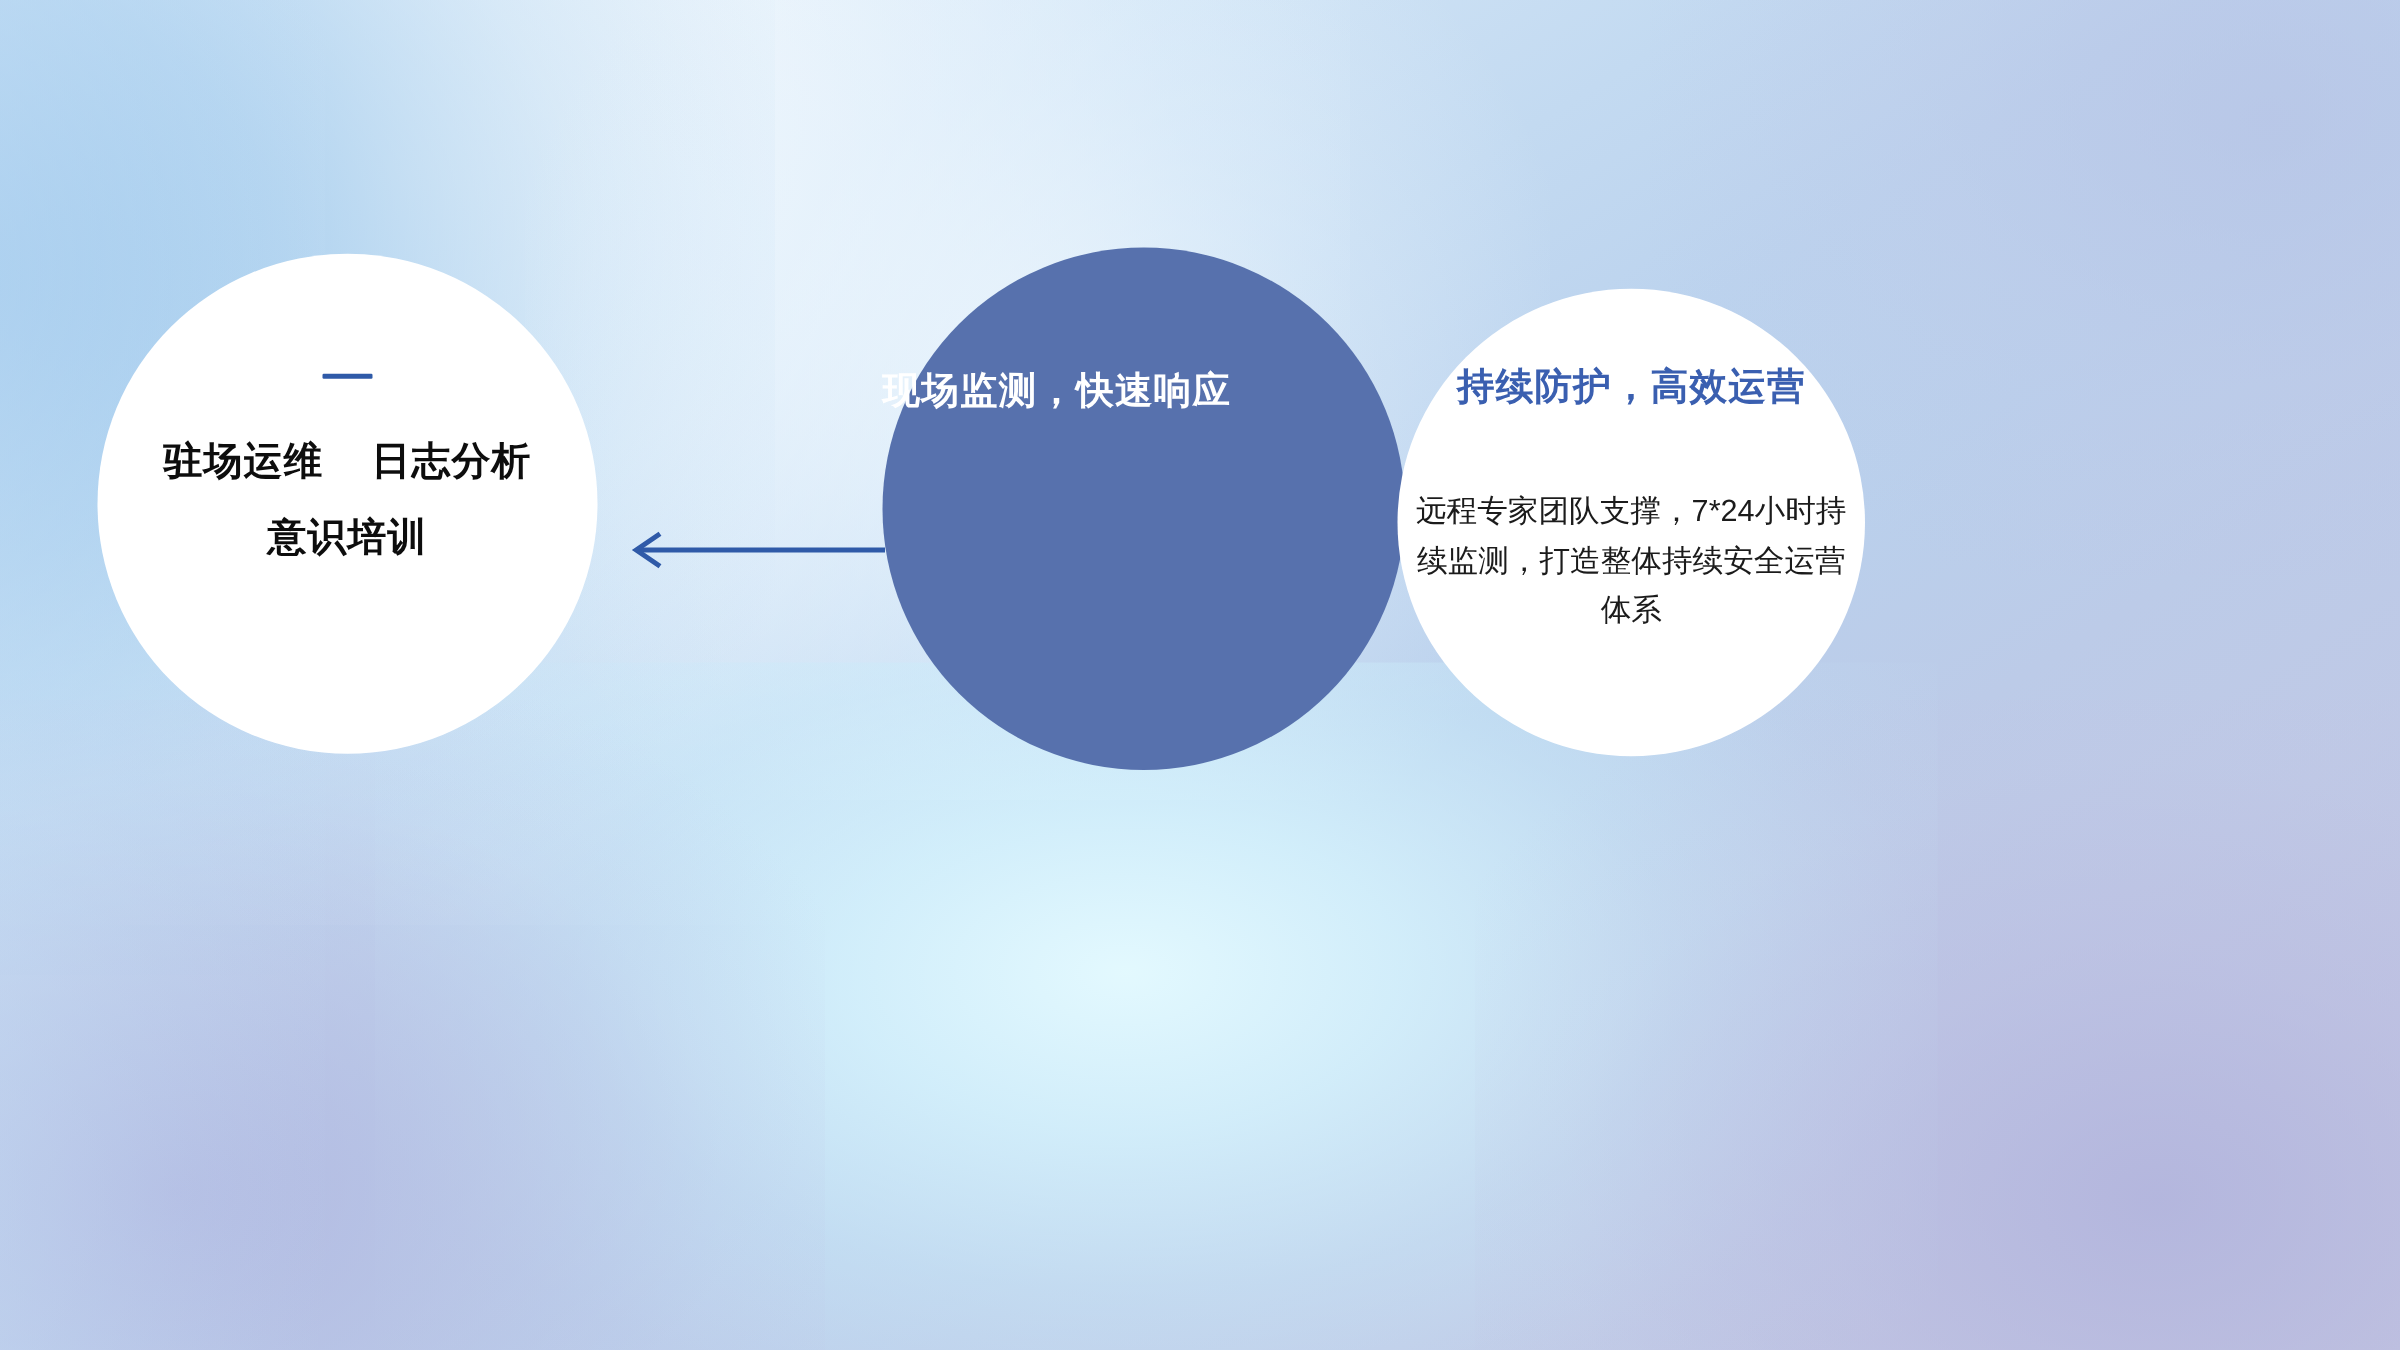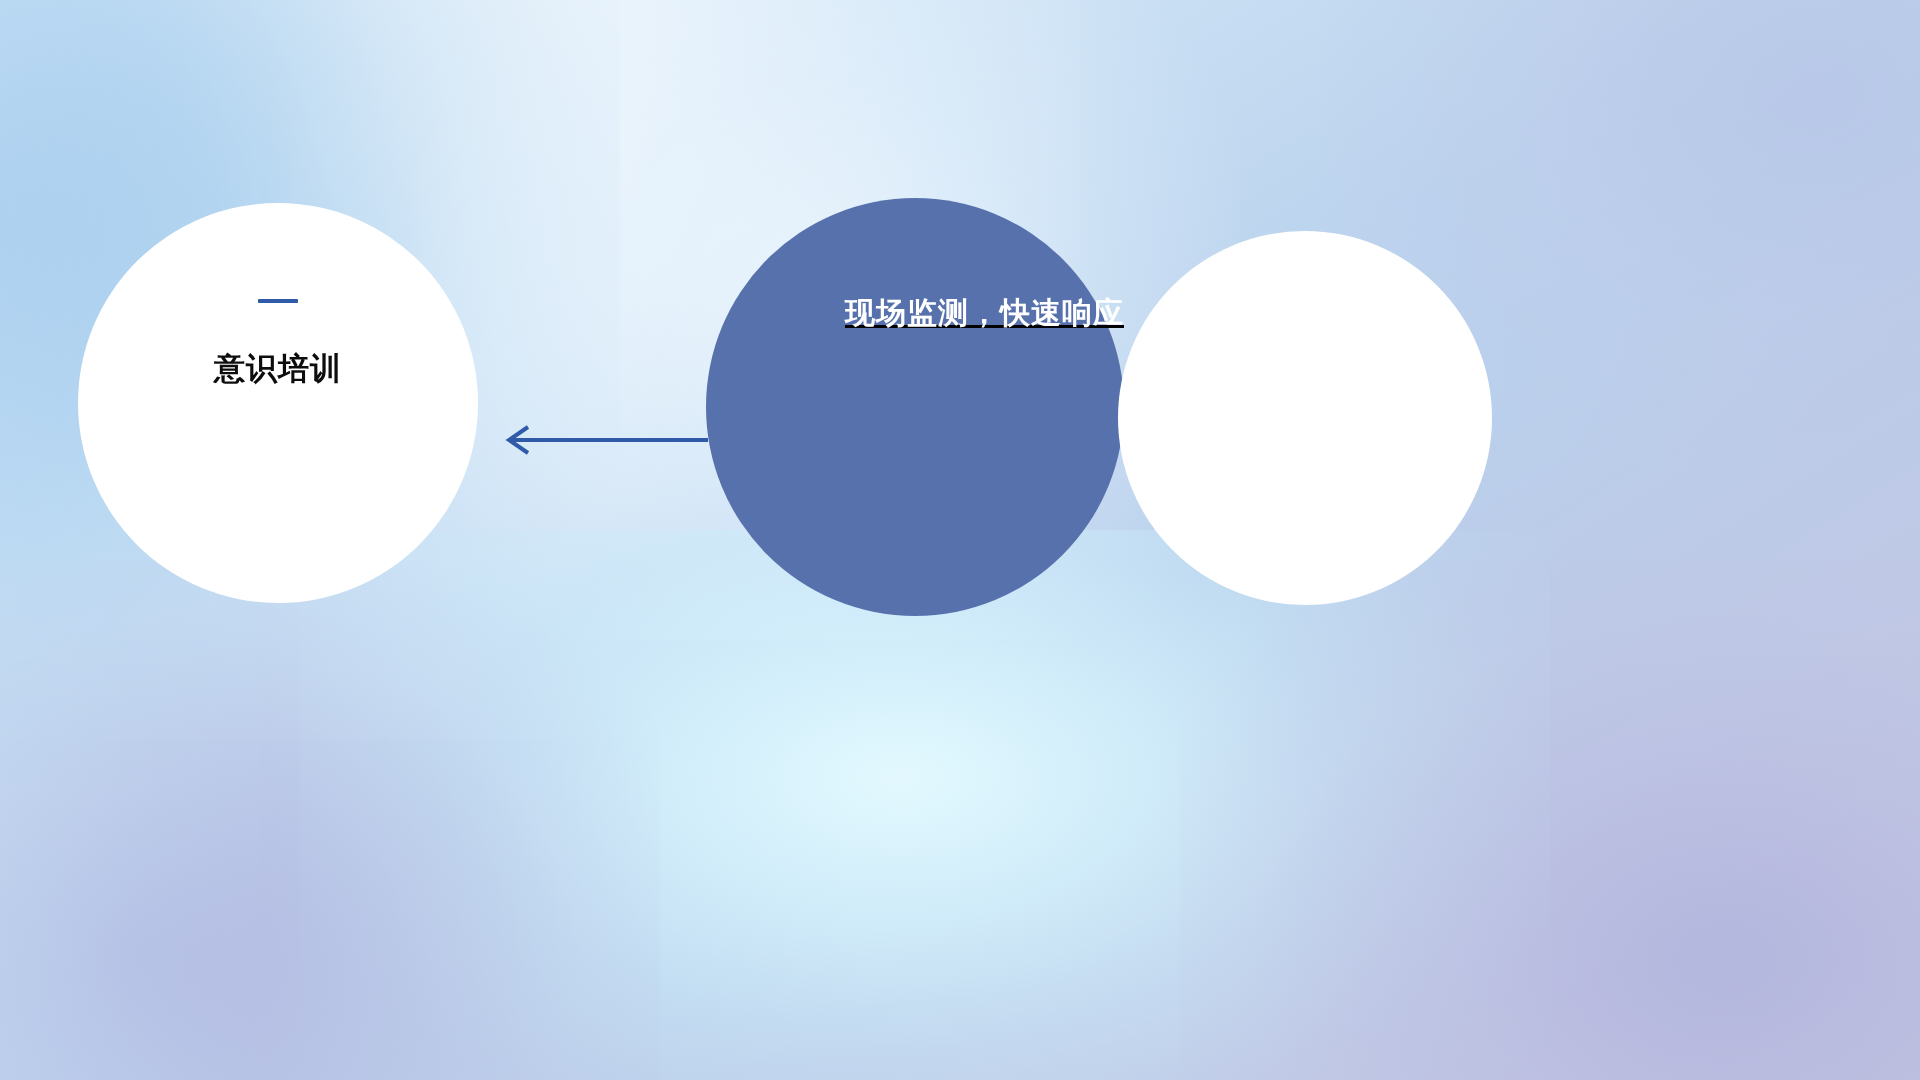--- a/index.html
+++ b/index.html
@@ -178,24 +178,23 @@
 
   
   #mid-content {
     position: absolute;
     left: 706px;
     top: 198px;
     width: 418px;
     height: 418px;
     display: flex;
     flex-direction: column;
-    align-items: flex-end;
+    align-items: flex-start;
     padding-top: 98px;
     box-sizing: border-box;
-    text-decoration: underline;
   }
   .mid-title {
     font-size: 30px;
     font-weight: bold;
     color: #ffffff;
     letter-spacing: 1px;
     line-height: 1.1;
     white-space: nowrap;
   }
   .mid-body {
@@ -265,21 +264,26 @@
   <div id="circle-mid" class="circle"></div>
   <div id="circle-right" class="circle circle-white"></div>
 
   <svg id="arrow" viewBox="0 0 220 44">
     <line x1="218" y1="22" x2="22" y2="22" stroke="#2f5aa8" stroke-width="4"></line>
     <polyline points="38,9 19,22 38,35" fill="none" stroke="#2f5aa8" stroke-width="4" stroke-linecap="butt" stroke-linejoin="miter"></polyline>
   </svg>
 
   <div id="left-content">
     <div class="dash-mark"></div>
+    <div class="left-line">驻场运维    日志分析</div>
     <div class="left-line">意识培训</div>
   </div>
 
   <div id="mid-content">
     <div class="mid-title">现场监测，快速响应</div>
   </div>
 
+  <div id="right-content">
+    <div class="right-title">持续防护，高效运营</div>
+    <div class="right-body">远程专家团队支撑，7*24小时持续监测，打造整体持续安全运营体系</div>
+  </div>
 
 </div>
 
 </body></html>

